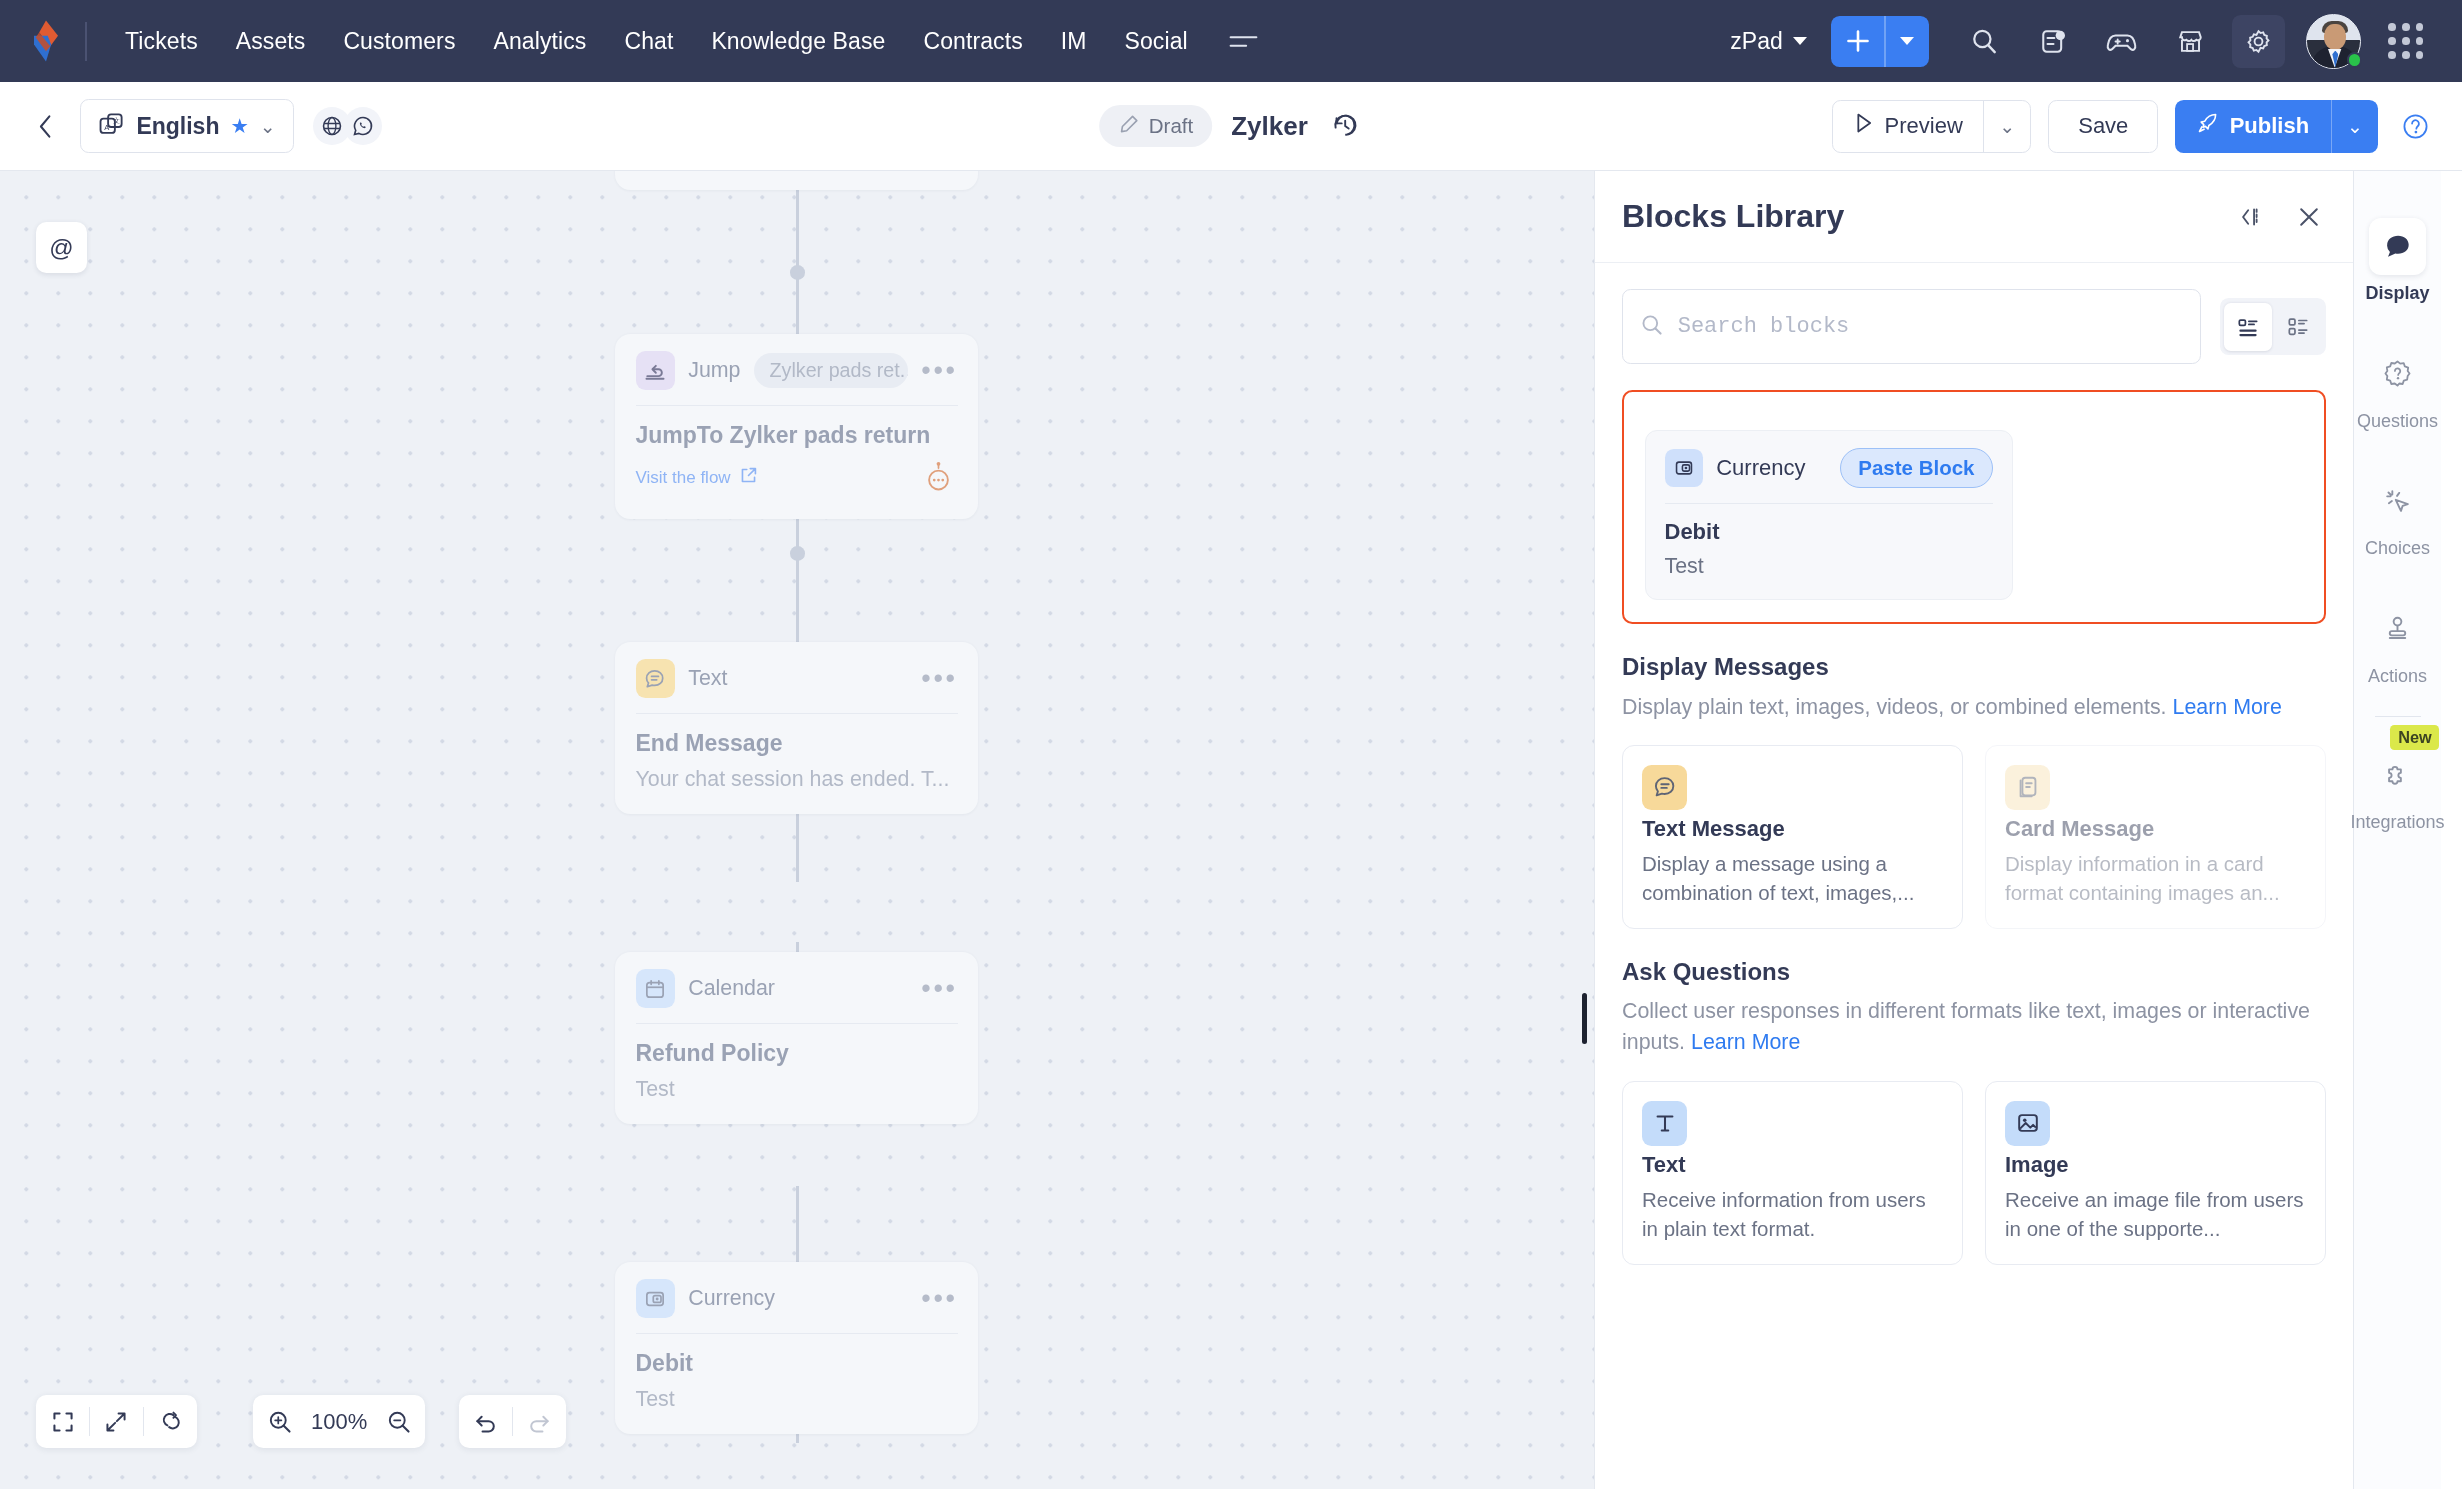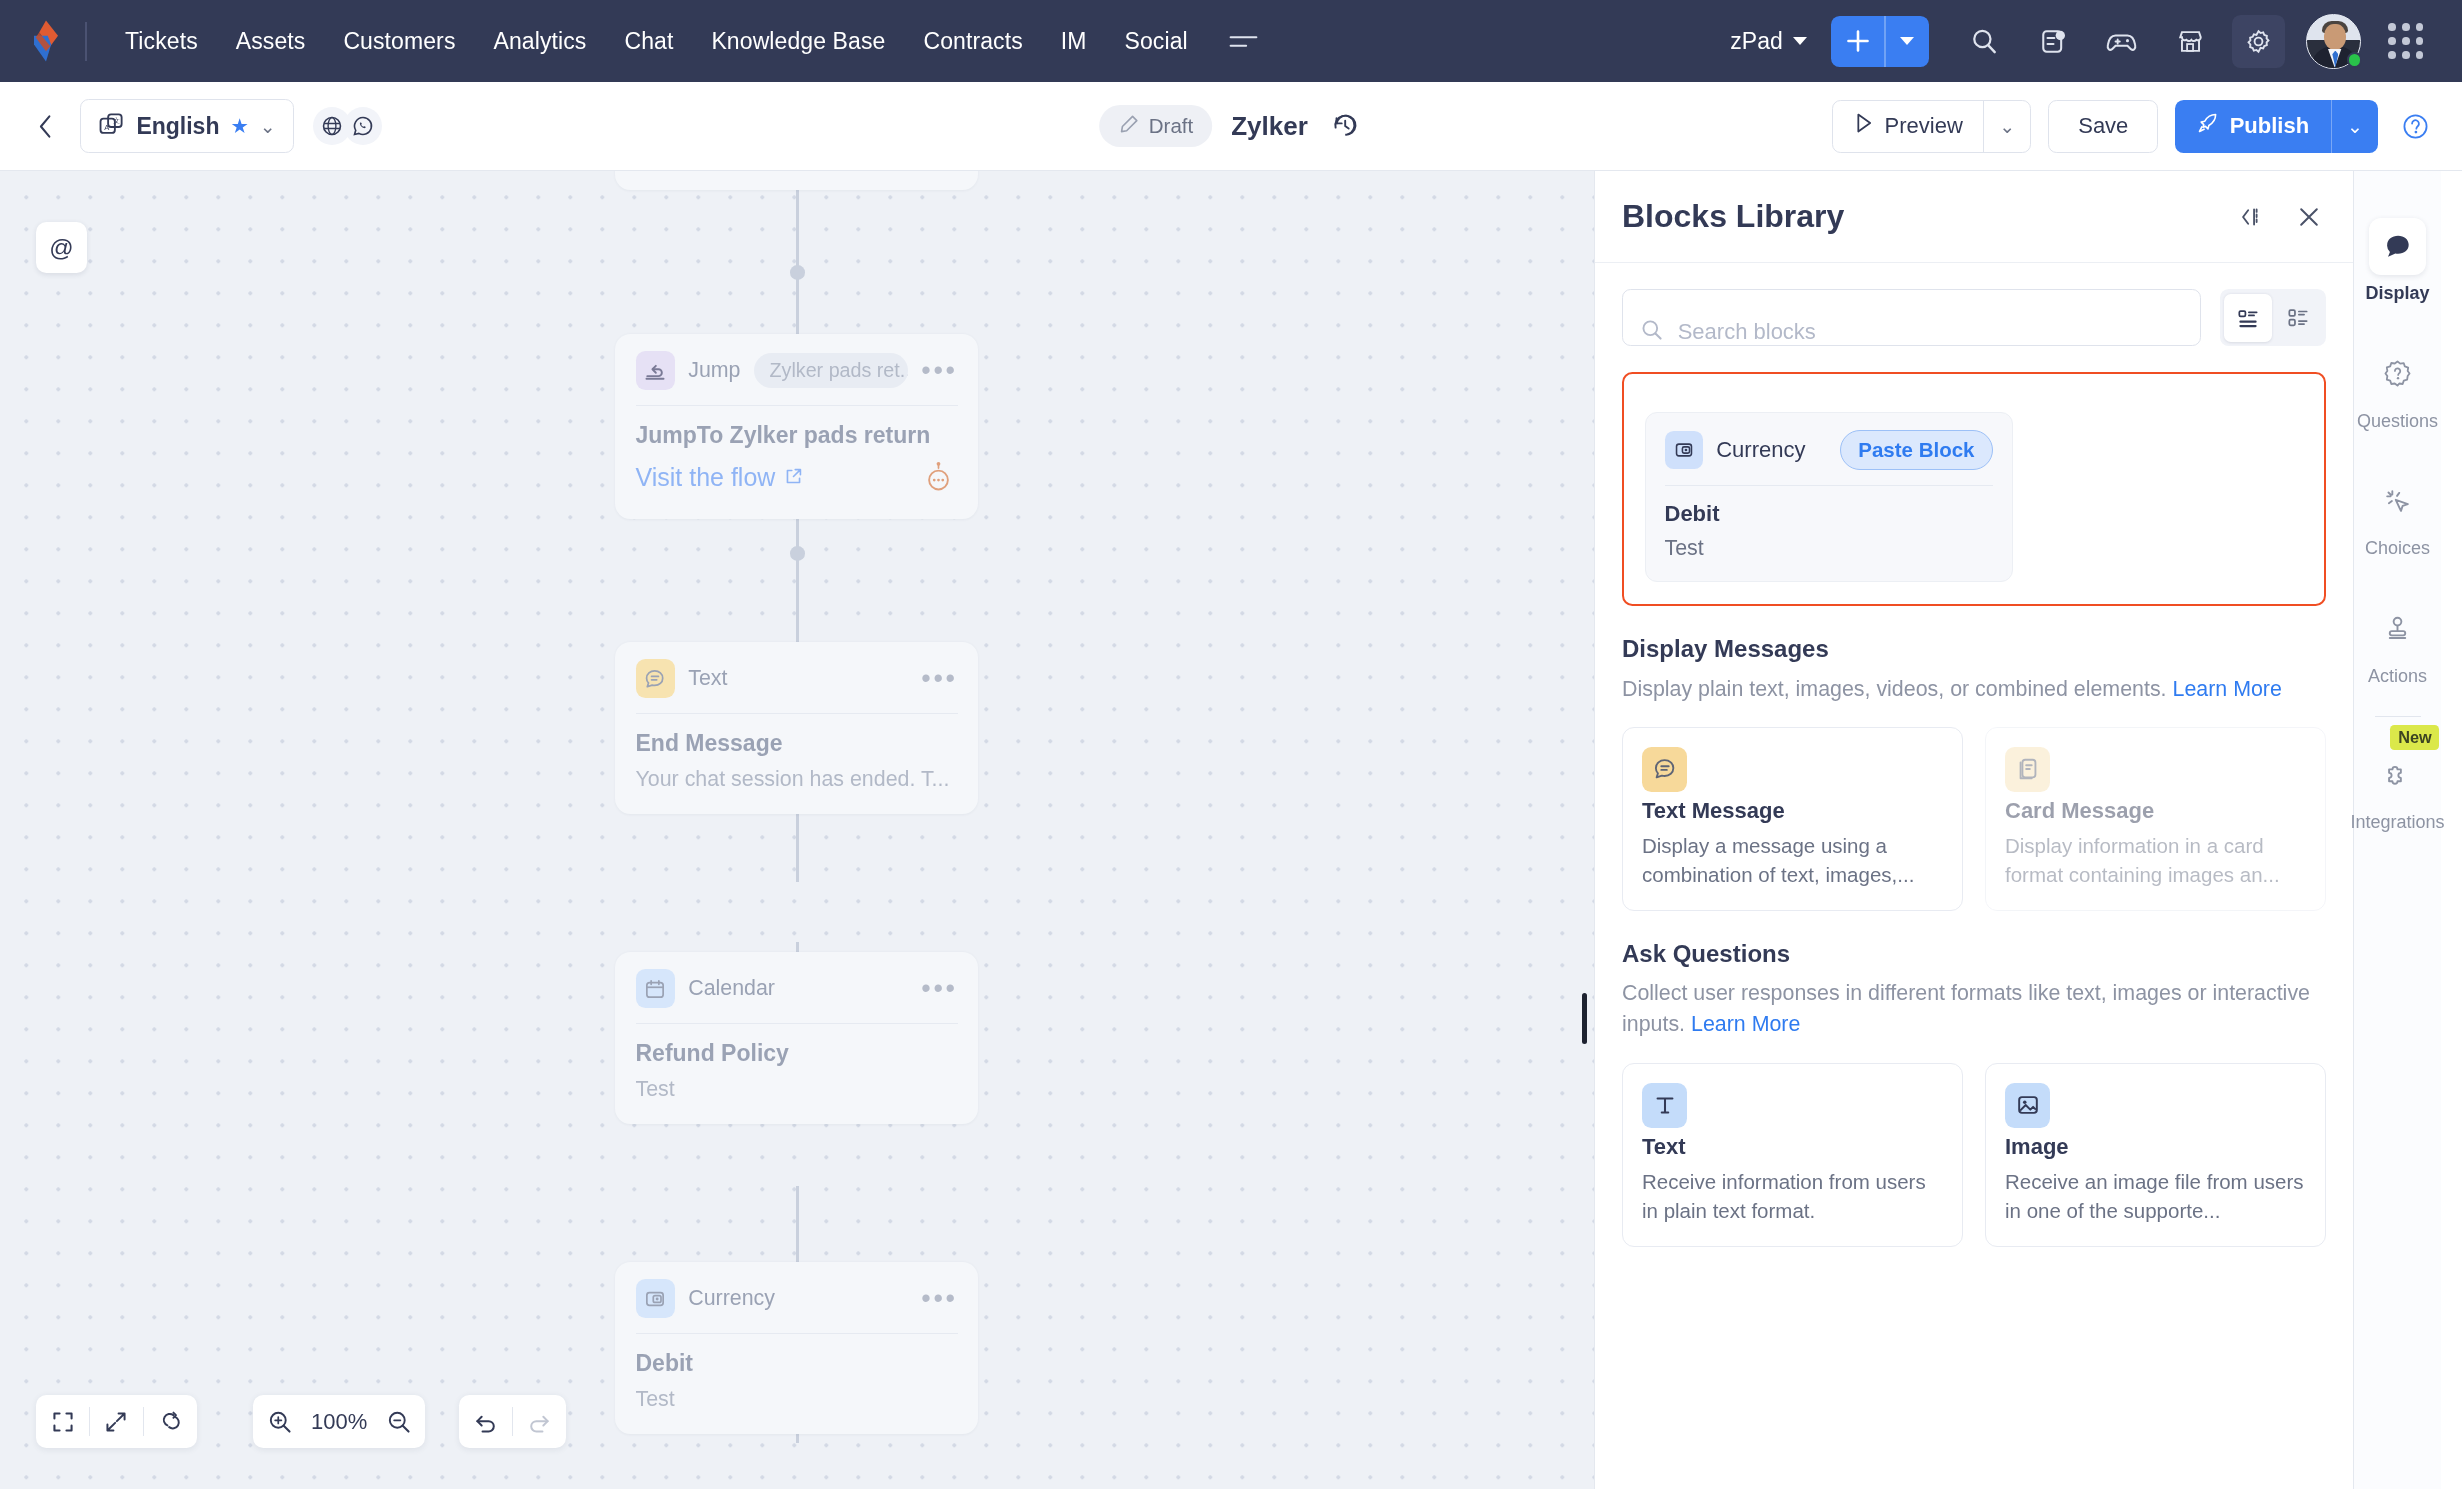--- a/index.html
+++ b/index.html
@@ -107,21 +107,21 @@
     box-shadow: 0 0.9px 2.6px rgba(40,50,80,.05);
   }
   .node-head { display:flex; align-items:center; gap:13.7px; }
   .node-ico { width:39px;height:39px;border-radius:9.4px; display:flex;align-items:center;justify-content:center; flex:0 0 auto;}
   .node-type { font-size:21.4px; color:#9aa2b4; }
   .node-tag { background:#e8ecf3; color:#b2b9c7; font-size:19.7px; border-radius:855px; padding:6px 15.4px; max-width:154px; overflow:hidden; white-space:nowrap;}
   .node-dots { margin-left:auto; color:#b5bbc9; font-size:27px; letter-spacing:2.6px; line-height:10.3px; cursor:pointer;}
   .node-sep { height:0.9px; background:#e6eaf1; margin: 15.4px 0 15.4px 0; }
   .node-title { font-size:23px; font-weight:700; color:#9aa2b4; margin-bottom: 10.3px;}
   .node-sub { font-size:21.4px; color:#b2b9c7; white-space:nowrap; overflow:hidden;}
-  .node-link { font-size:25px; color:#8fb4f5; display:flex; align-items:center; gap:8.6px;}
+  .node-link { font-size:17px; color:#8fb4f5; display:flex; align-items:center; gap:8.6px;}
   .node-bot { display:flex; align-items:center; }
   .bot-badge { margin-left:auto; width:38px;height:38px; display:flex;align-items:center;justify-content:center;}
 
   .zoombar { position:absolute; display:flex; align-items:center; background:#fff; border-radius:10.3px; box-shadow:0 1.7px 6.8px rgba(40,50,80,.08); height:53px;}
   .zb-item { width:53px;height:53px;display:flex;align-items:center;justify-content:center;cursor:pointer;}
   .zb-div { width:0.9px;height:29px;background:#e2e6ee; }
   .zb-label { font-size:22px; color:#333a56; padding: 0 5.1px; }
   .scroll-ind { position:absolute; right:6.8px; top:822px; width:5.1px; height:51px; background:#1d2230; border-radius:2.6px; }
 
   
@@ -129,22 +129,22 @@
     position:absolute; left:1594px; top:171px; width:759px; height:1319px;
     background:#fff; border-left:0.9px solid #e4e8ef; overflow:hidden;
   }
   .panel-head { height:92px; display:flex; align-items:center; padding: 0 27px; border-bottom:0.9px solid #eceff4;}
   .panel-title { font-size:32px; font-weight:700; color:#333a56; }
   .panel-head-actions { margin-left:auto; display:flex; align-items:center; gap:26px; }
   .ph-btn { width:34px;height:34px; display:flex;align-items:center;justify-content:center; cursor:pointer; color:#4a5268;}
   .panel-body { padding: 26px 27px 0 27px; height: 1226px; overflow:hidden; }
   .search-row { display:flex; align-items:center; gap:19px; }
   .search-box {
-    flex:1; height:57px; border:0.9px solid #dfe3ec; border-radius:8.6px; display:flex; align-items:flex-end;
-    gap:13.7px; padding: 0 17px;
+    flex:1; height:75px; border:0.9px solid #dfe3ec; border-radius:8.6px; display:flex; align-items:center;
+    gap:13.7px; padding: 0 17px; font-family: Liberation Mono, monospace;
   }
   .search-ph { font-size:22px; color:#b3b9c9; }
   .view-toggle { display:flex; background:#f1f3f8; border-radius:8.6px; padding:4.3px; gap:1.7px;}
   .vt { width:48px;height:48px; border-radius:6.8px; display:flex;align-items:center;justify-content:center; cursor:pointer;}
   .vt.active { background:#fff; box-shadow:0 0.9px 2.6px rgba(40,50,80,.12); }
 
   .clipboard {
     margin-top: 26px; border:2.6px solid #f04e23; border-radius:10.3px; padding: 19px 20.5px 22px 20.5px;
   }
   .clip-head { display:flex; align-items:center; gap:12px; }

